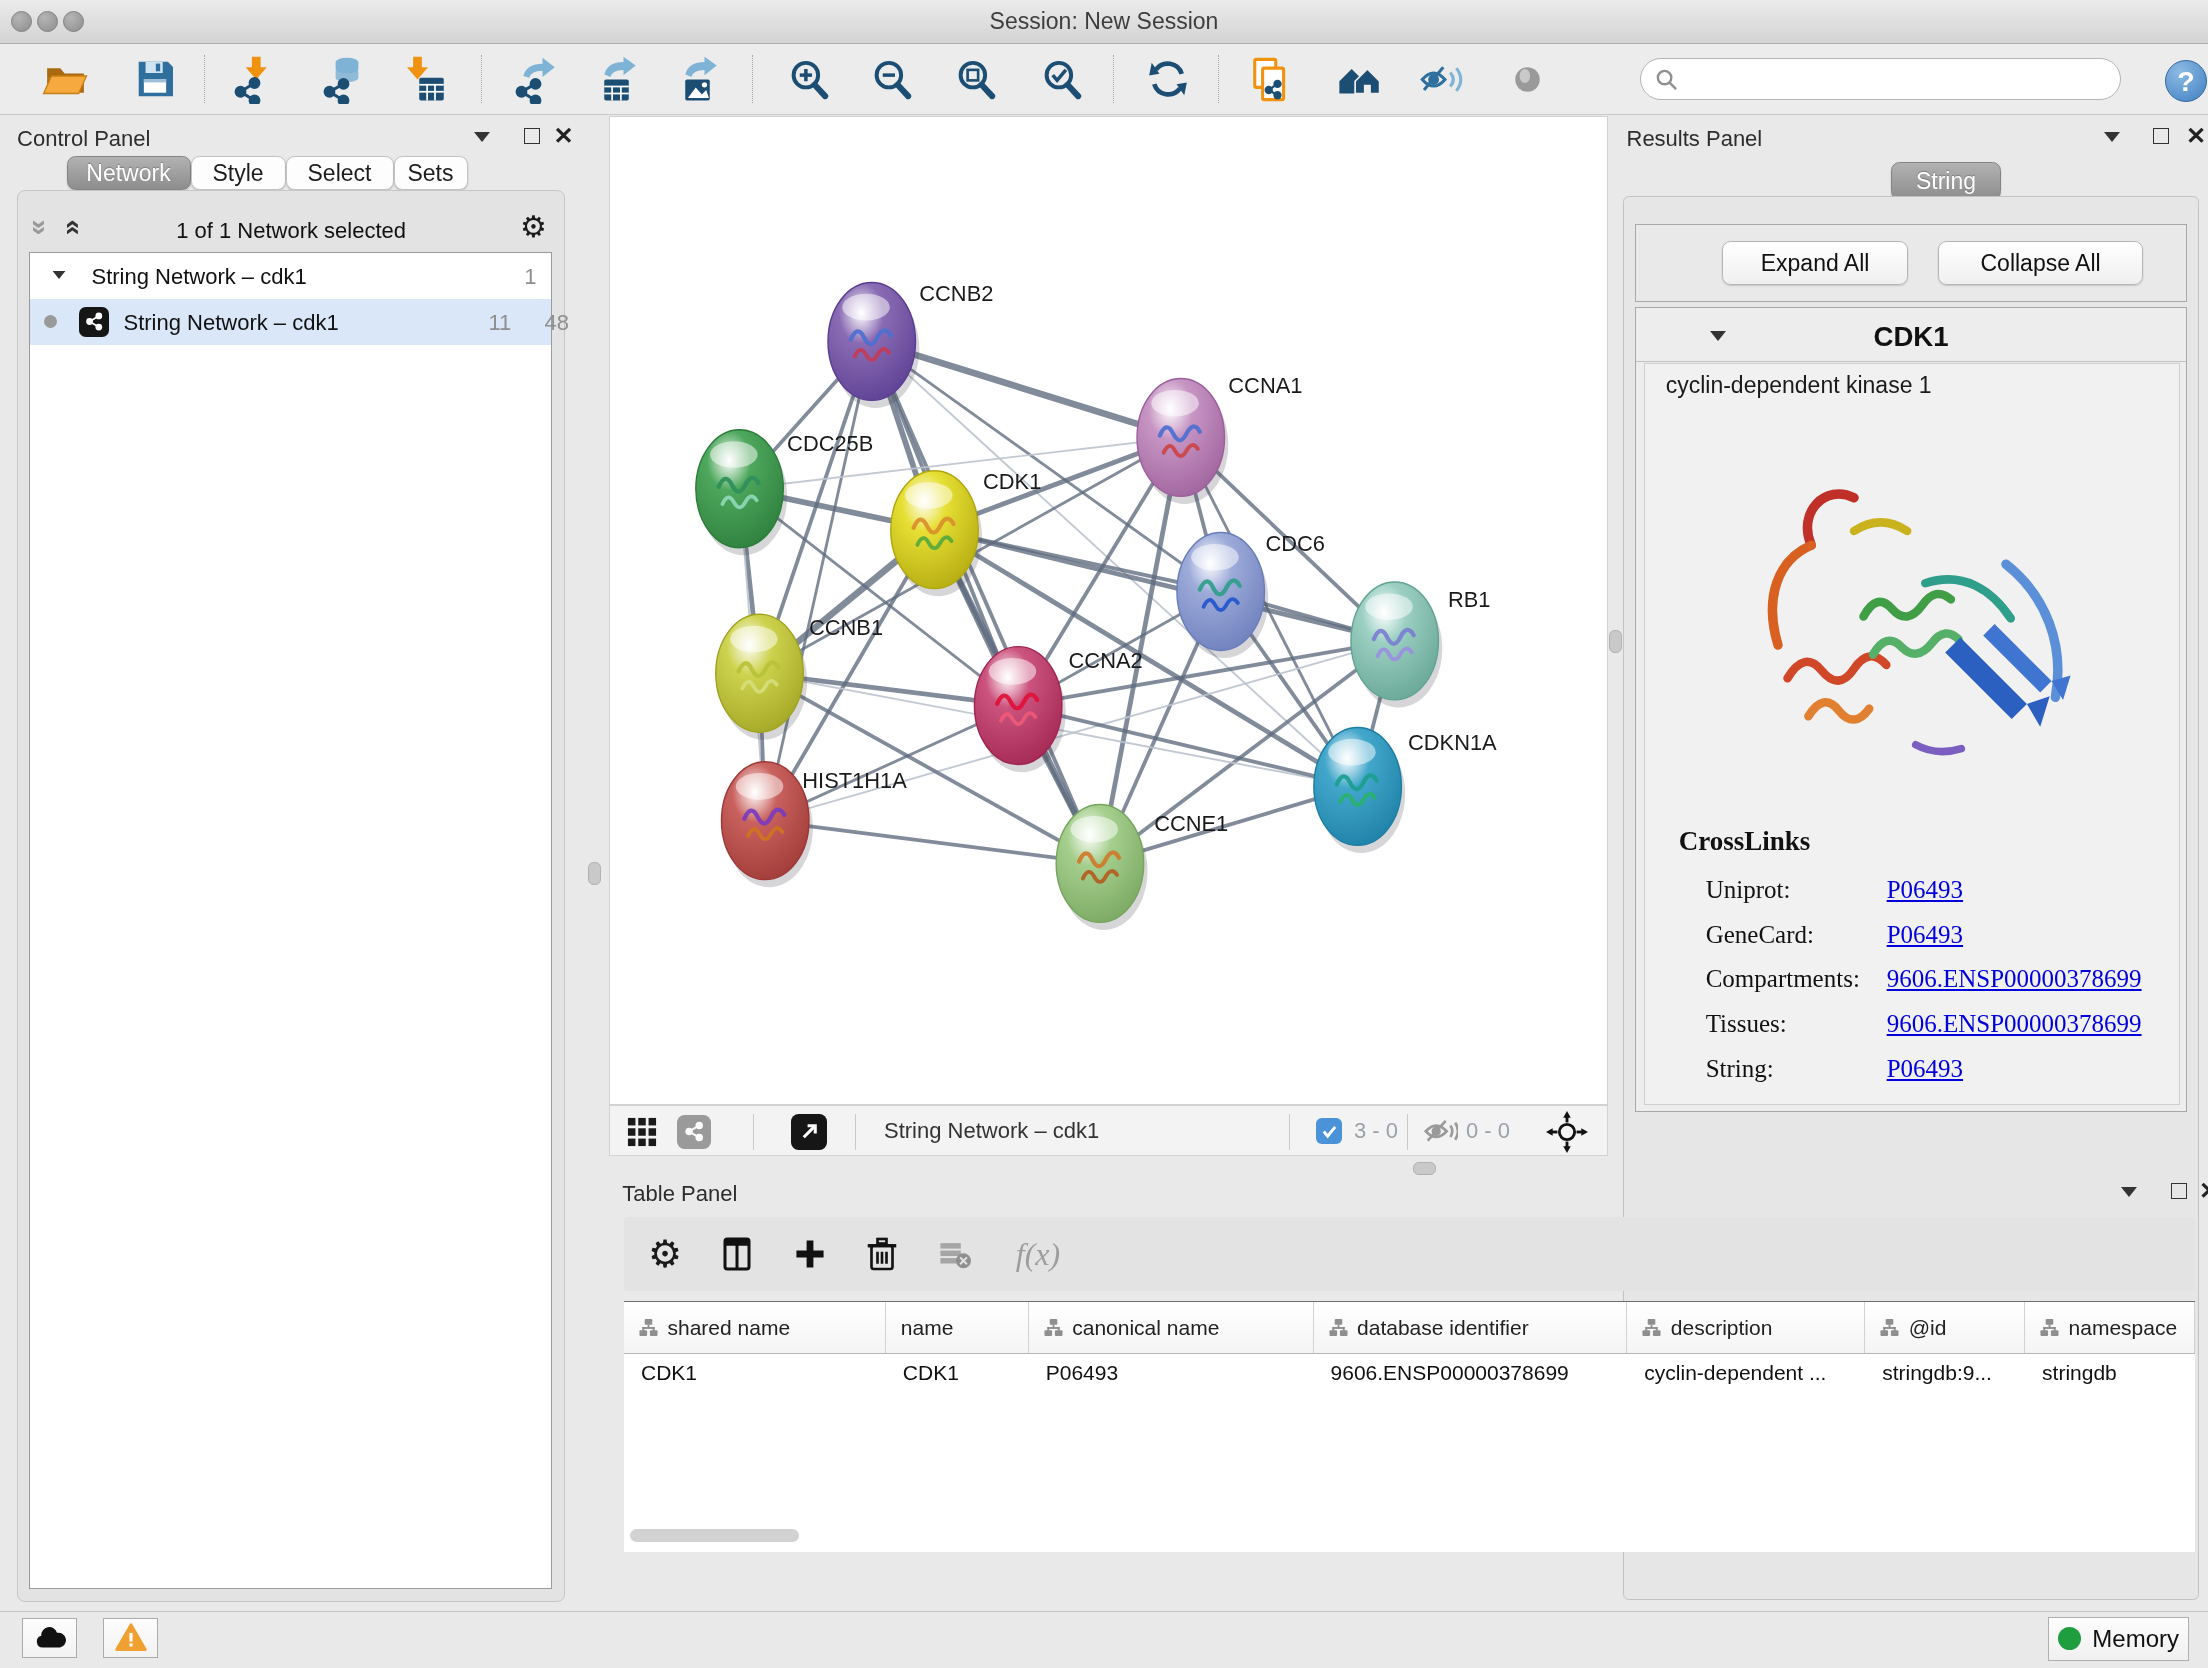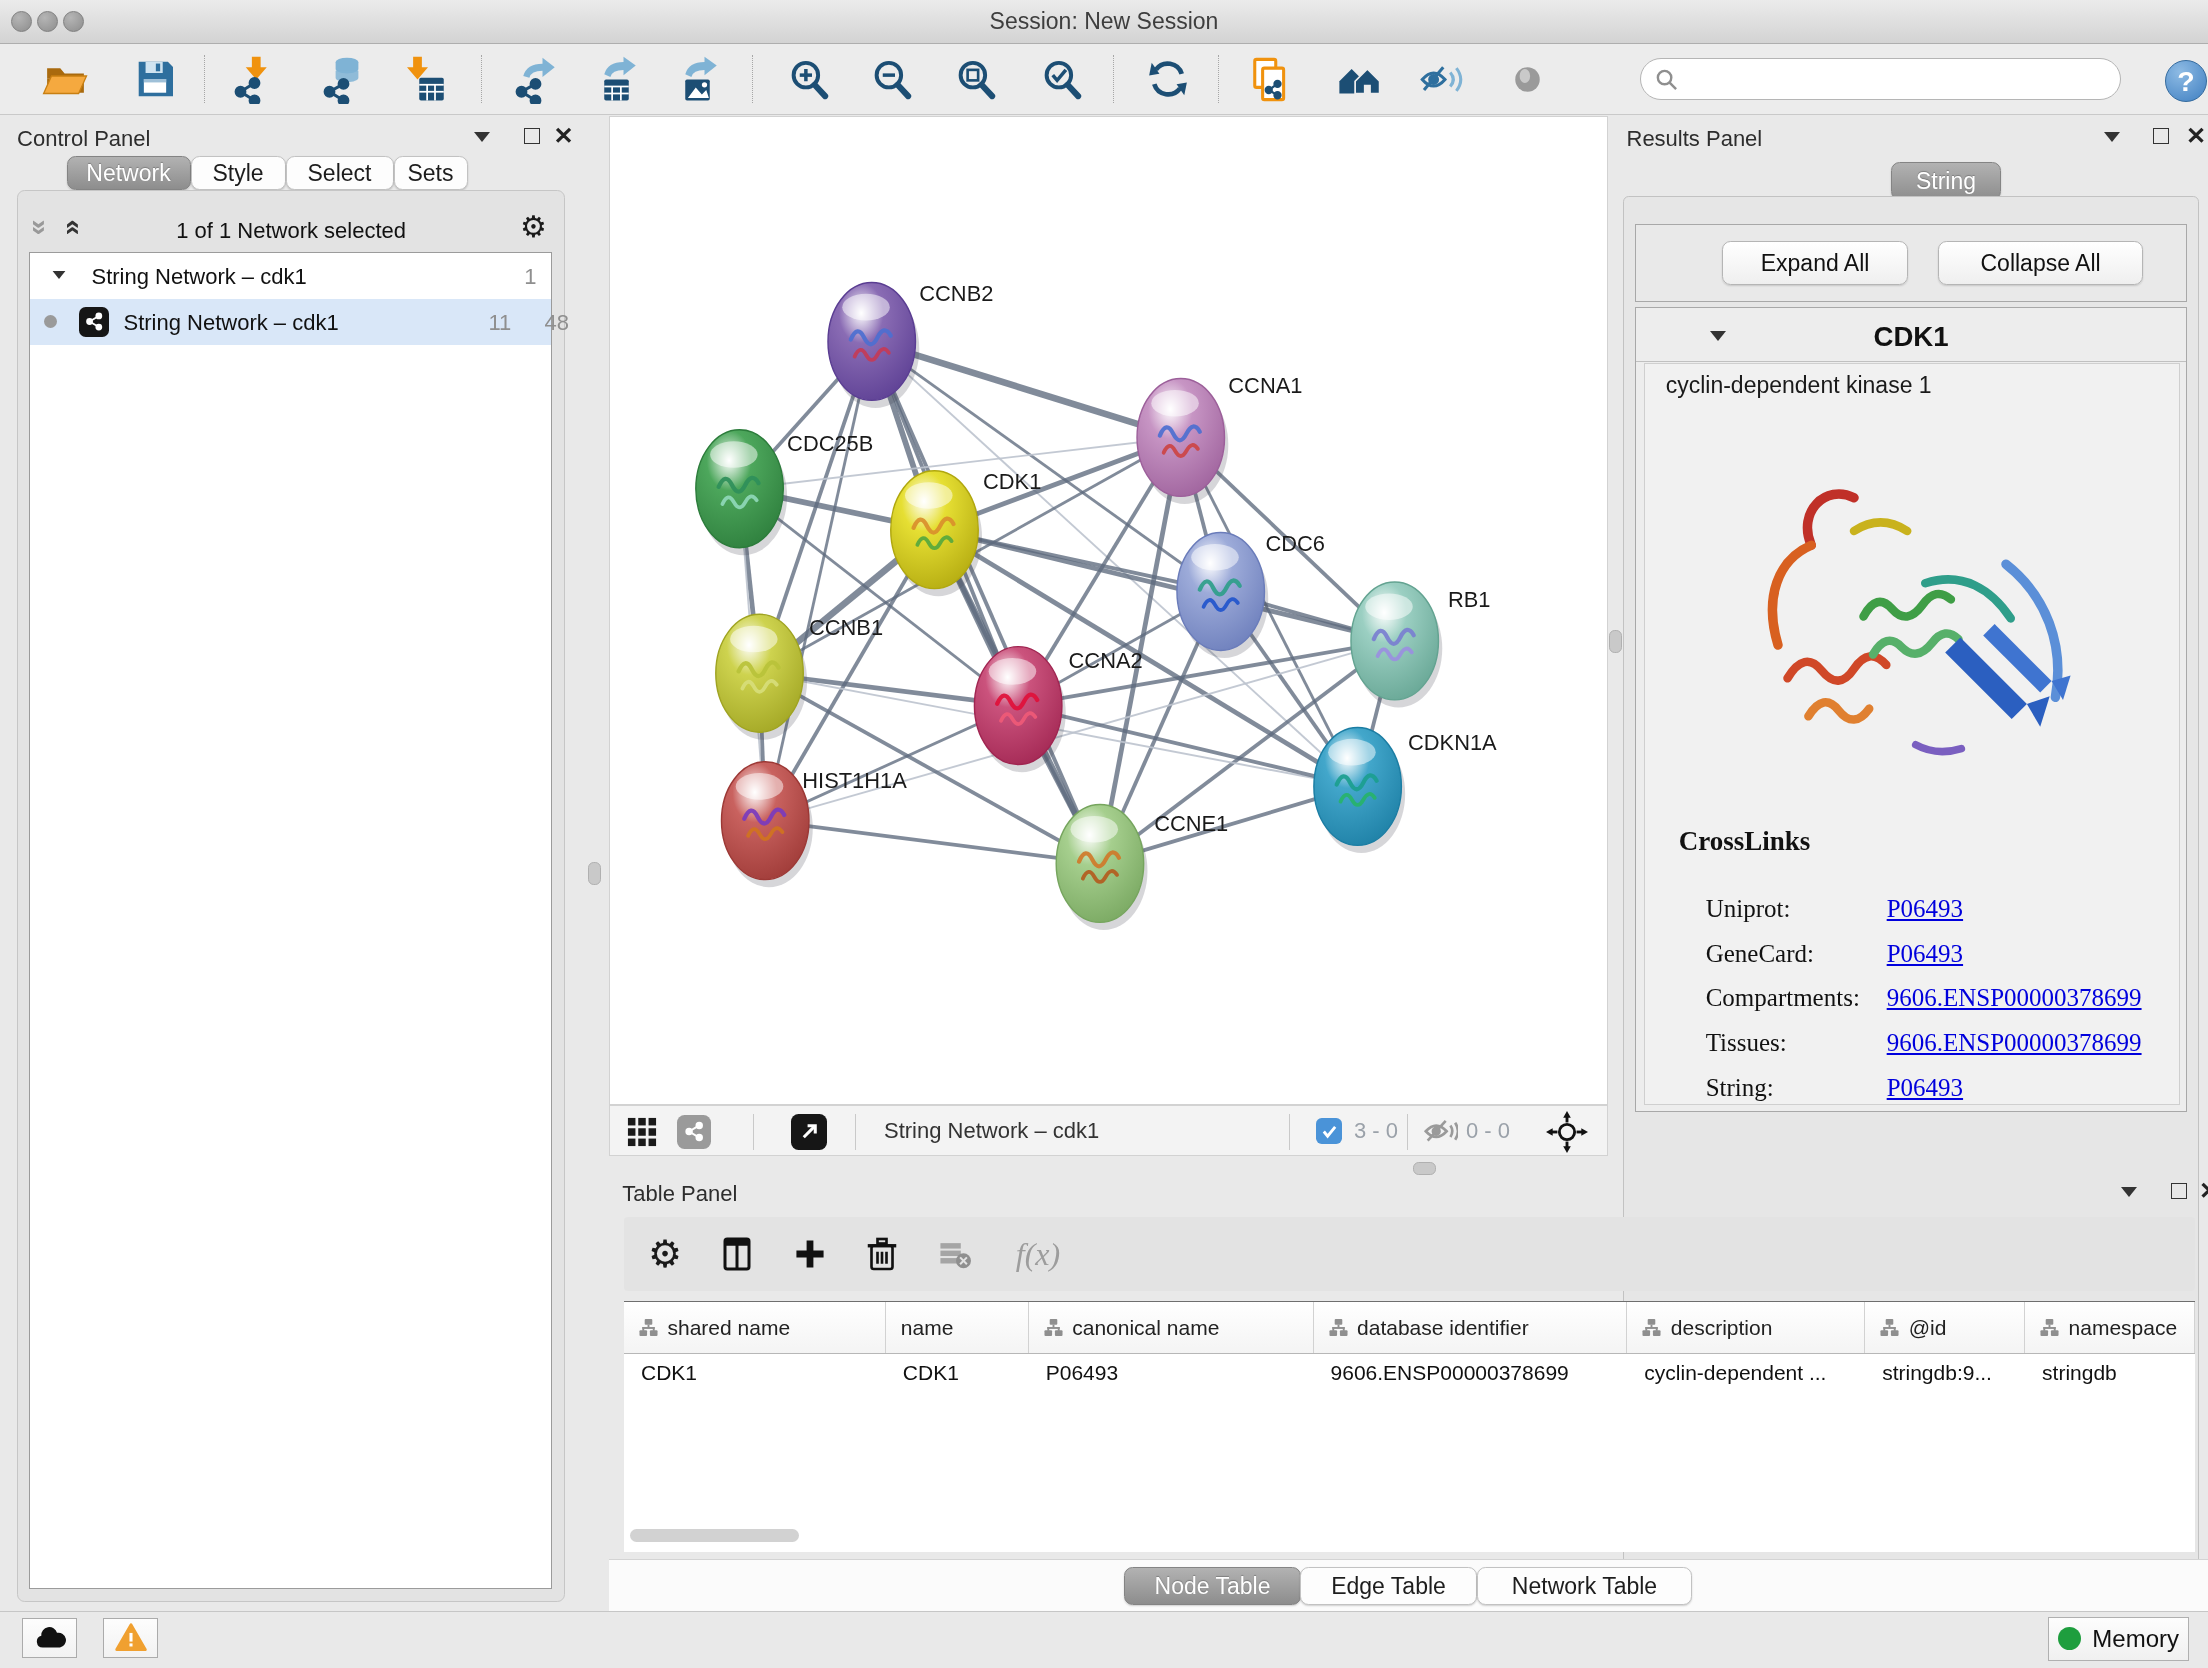--- a/index.html
+++ b/index.html
@@ -629,21 +629,21 @@
             <path d="M215 135 C255 122 285 142 305 172" stroke="#2f9e8a" stroke-width="9"></path>
             <path d="M300 115 C342 148 362 200 352 255" stroke="#5b8fd8" stroke-width="10"></path>
             <path d="M205 305 q22 12 48 4" stroke="#7a5fc0" stroke-width="8"></path>
           </g>
           <polygon points="252,192 322,262 306,278 236,208" fill="#2b5fc0"></polygon>
           <polygon points="322,262 346,254 336,286" fill="#2b5fc0"></polygon>
           <polygon points="288,178 348,238 336,250 276,190" fill="#3f74d0"></polygon>
           <polygon points="348,238 368,232 360,258" fill="#3f74d0"></polygon>
         </svg>
         <div class="abs cl-title serif" style="left:34px;top:462px">CrossLinks</div>
-        <div class="abs" id="crosslinks-rows" style="left:0;top:531px;width:100%;height:228px">
+        <div class="abs" id="crosslinks-rows" style="left:0;top:512px;width:100%;height:228px">
             <div class="cl-row" style="top: 0px;">
               <span class="cl-label">Uniprot:</span>
               <a class="cl-value">P06493</a>
             </div>
             <div class="cl-row" style="top: 45px;">
               <span class="cl-label">GeneCard:</span>
               <a class="cl-value">P06493</a>
             </div>
             <div class="cl-row" style="top: 89px;">
               <span class="cl-label">Compartments:</span>
@@ -822,25 +822,20 @@
           <div class="td" style="width: 285px;">P06493</div>
           <div class="td" style="width: 314px;">9606.ENSP00000378699</div>
           <div class="td" style="width: 238px;">cyclin-dependent ...</div>
           <div class="td" style="width: 160px;">stringdb:9...</div>
           <div class="td" style="width: 170px;">stringdb</div>
         </div>
       </div>
   </div>
   <div class="abs hscroll"></div>
 
-  <div class="abs tabstrip">
-    <div class="abs tab sel ttab" style="left:515px;width:177px">Node Table</div>
-    <div class="abs tab ttab" style="left:691px;width:177px">Edge Table</div>
-    <div class="abs tab ttab" style="left:868px;width:215px">Network Table</div>
-  </div>
 </div>
 
 <div class="abs statusbar">
   <div class="abs sbtn" style="left:22px">
     <svg width="32" height="25" viewBox="0 0 48 36">
         <path fill="#111" d="M39 33H13a9 9 0 0 1-2-17.7A12 12 0 0 1 34.5 11 8.3 8.3 0 0 1 39 33z"></path>
       </svg>
   </div>
   <div class="abs sbtn" style="left:103px">
     <svg width="32" height="28.5" viewBox="0 0 52 46">

